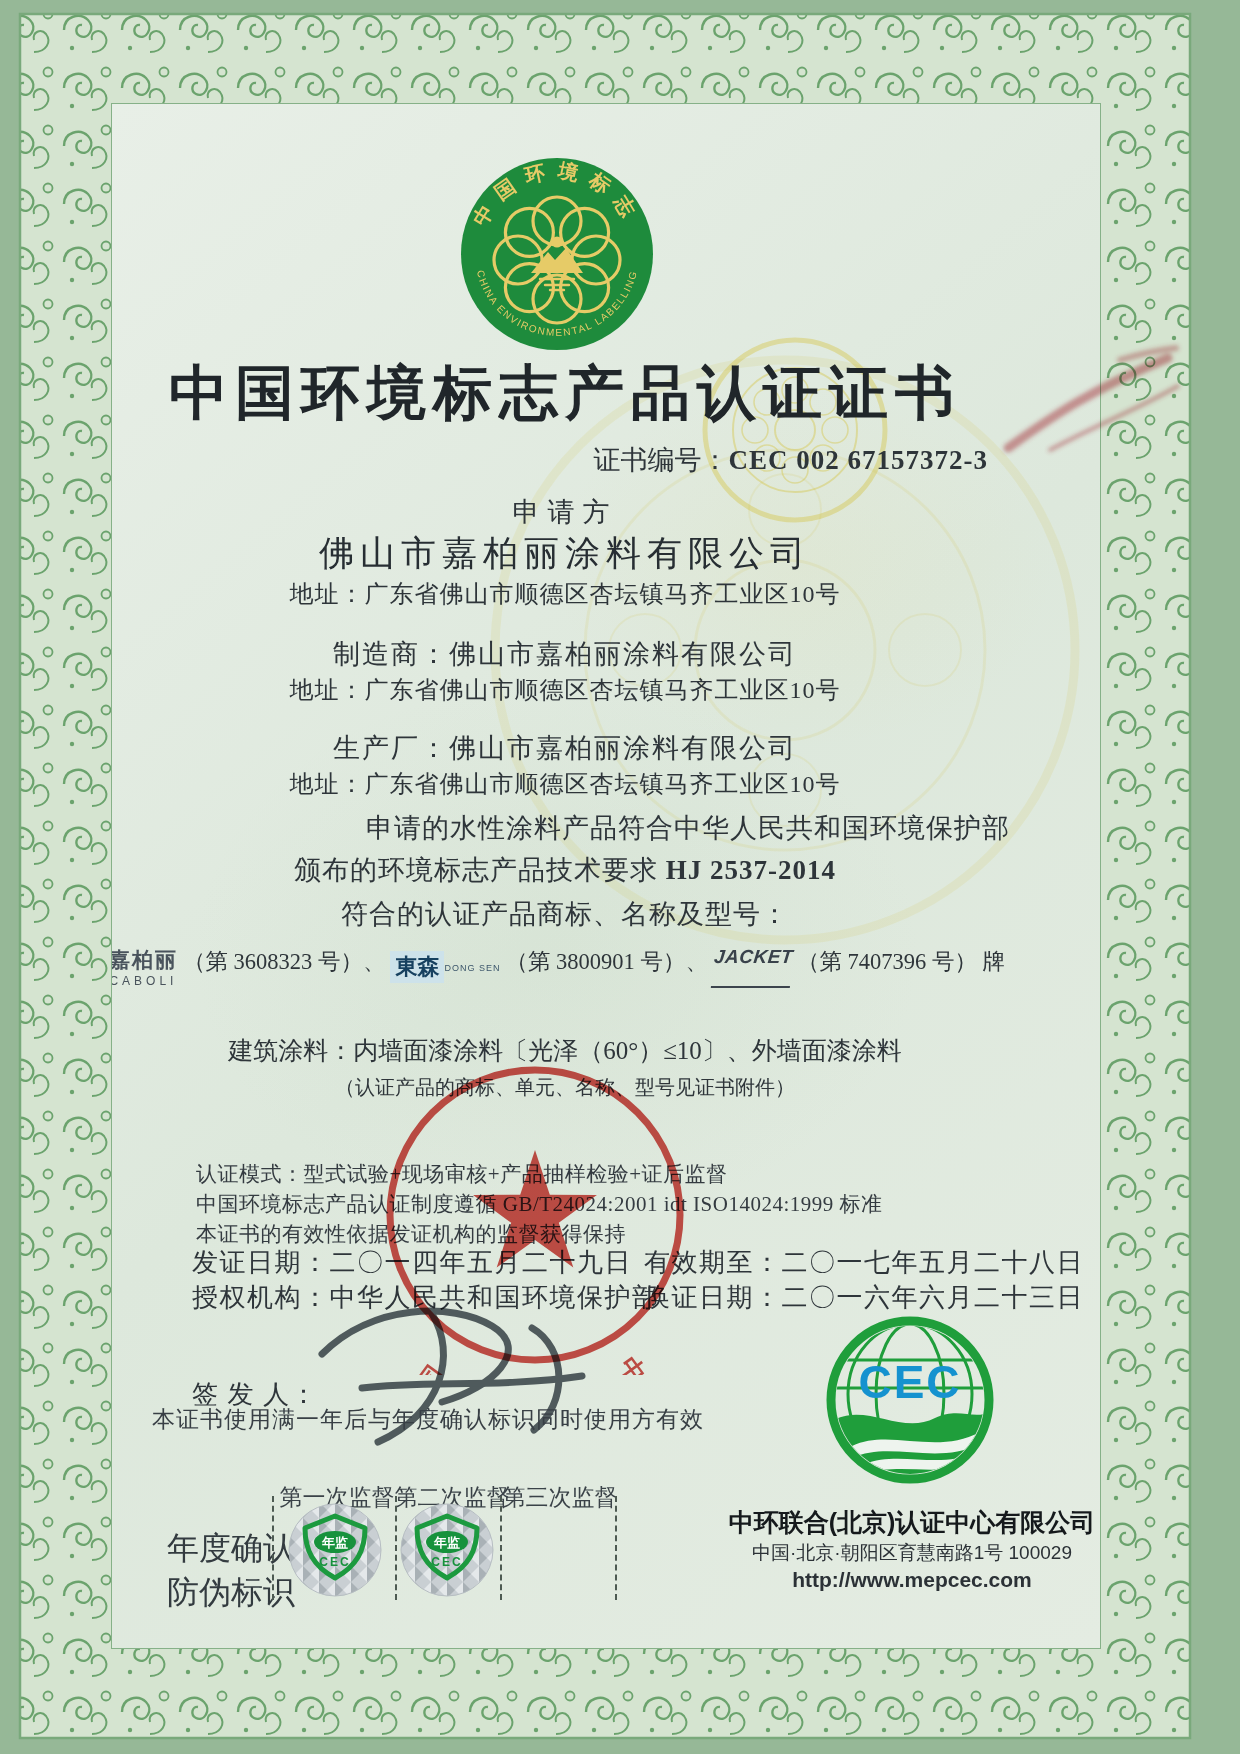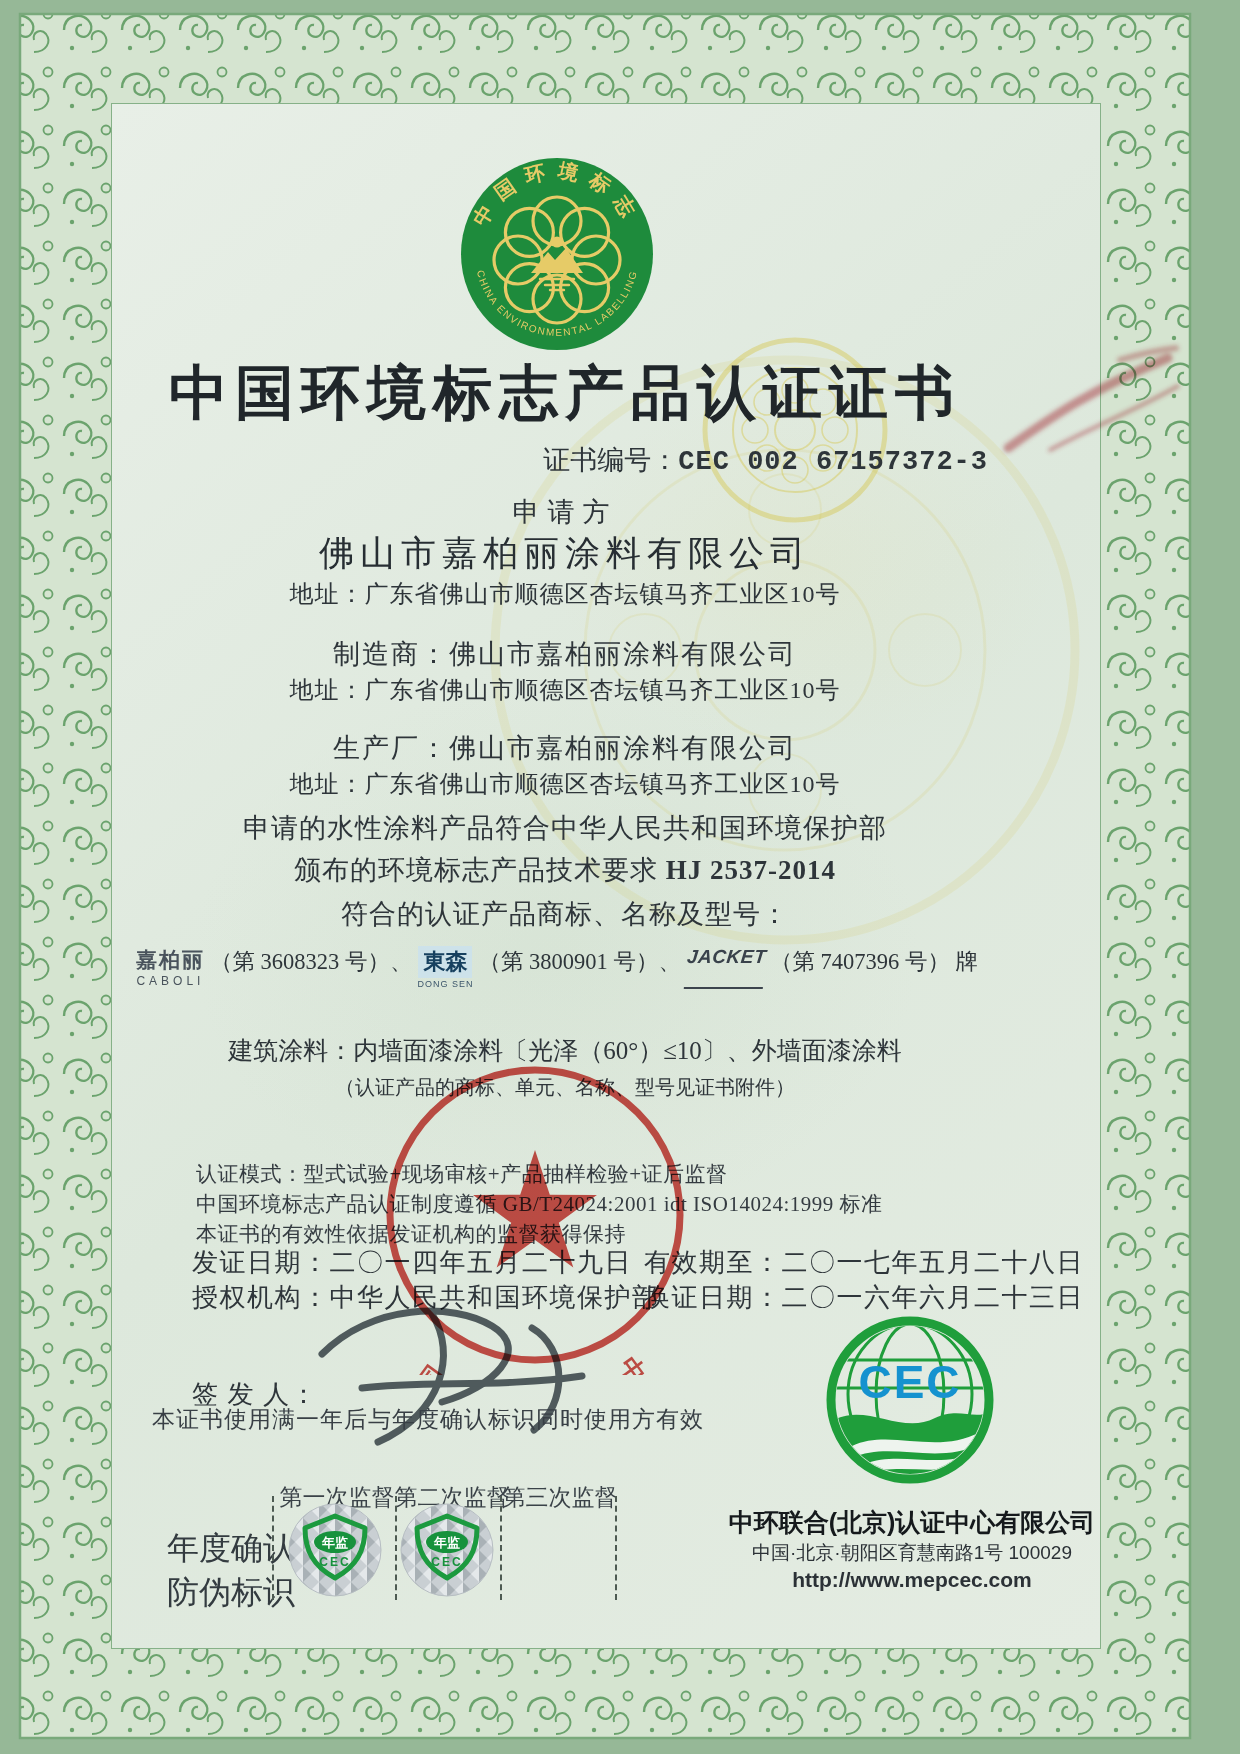--- a/index.html
+++ b/index.html
@@ -8,35 +8,35 @@
   .frame-svg{position:absolute;left:0;top:0;}
   .paper{position:absolute;left:112px;top:104px;width:988px;height:1544px;overflow:hidden;
          background:
            radial-gradient(420px 300px at 70% 30%, rgba(224,214,135,.10), transparent 60%),
            radial-gradient(560px 420px at 45% 55%, rgba(187,208,182,.16), transparent 65%),
            linear-gradient(140deg,#e8efe7,#dde8dc 50%,#e4ece2);}
   .abs{position:absolute;white-space:nowrap;}
   .c{left:8px;width:890px;text-align:center;}
   .title{top:250px;font-size:59px;font-weight:bold;letter-spacing:7px;color:#20262a;}
   .certno{top:338px;left:8px;width:868px;text-align:right;font-size:27px;}
-  .certno .num{font-weight:bold;letter-spacing:1px;font-family:Liberation Mono, monospace;}
+  .certno .num{font-weight:bold;letter-spacing:1px;}
   .h-app{top:390px;font-size:27px;letter-spacing:8px;}
   .company{top:426px;font-size:35px;letter-spacing:6px;color:#272e33;}
   .addr{font-size:24px;letter-spacing:1px;}
   .a1{top:474px;} .mfr{top:532px;font-size:27px;letter-spacing:2px;} .a2{top:570px;}
   .fact{top:626px;font-size:27px;letter-spacing:2px;} .a3{top:664px;}
   .stmt{font-size:27px;letter-spacing:1px;}
-  .s1{top:706px;} .s2{top:748px;} .s3{top:792px;}
+  .s1{top:706px;text-align:right;} .s2{top:748px;} .s3{top:792px;}
   .std{font-weight:bold;}
   .tmrow{top:842px;left:-10px;width:910px;display:flex;justify-content:center;gap:5px;}
   .tm-reg{font-size:22.5px;white-space:nowrap;}
   .tm-caboli{display:inline-flex;flex-direction:column;align-items:center;color:#49535c;}
   .tm-cab-cn{font-size:21px;font-weight:bold;letter-spacing:2px;font-family:"Liberation Sans",sans-serif;}
   .tm-cab-en{font-size:12px;letter-spacing:4px;font-family:"Liberation Sans",sans-serif;}
-  .tm-dongsen{display:inline-flex;flex-direction:column;align-items:center;}
+  .tm-dongsen{display:inline-flex;flex-direction:row;align-items:center;}
   .tm-ds-cn{font-size:22px;font-weight:bold;color:#16405f;background:#cde2ea;padding:1px 5px;font-family:"Liberation Sans",sans-serif;}
   .tm-ds-en{font-size:9px;letter-spacing:1px;color:#3c566b;margin-top:1px;font-family:"Liberation Sans",sans-serif;}
   .tm-jacket{font-size:19px;font-style:italic;font-weight:800;color:#39424b;letter-spacing:.5px;
              font-family:"Liberation Sans",sans-serif;transform:skewX(-6deg);
              border-bottom:2.5px solid #3c444d;padding-bottom:1px;}
   .prod1{top:930px;font-size:25px;} .prod2{top:970px;font-size:20px;}
   .mode{left:84px;font-size:21px;letter-spacing:.5px;color:#343b41;margin-top:32px;}
   .m1{top:1024px;} .m2{top:1054px;} .m3{top:1084px;}
   .drow{font-size:26px;letter-spacing:1.5px;}
   .dl{left:80px;} .dr{left:532px;}

